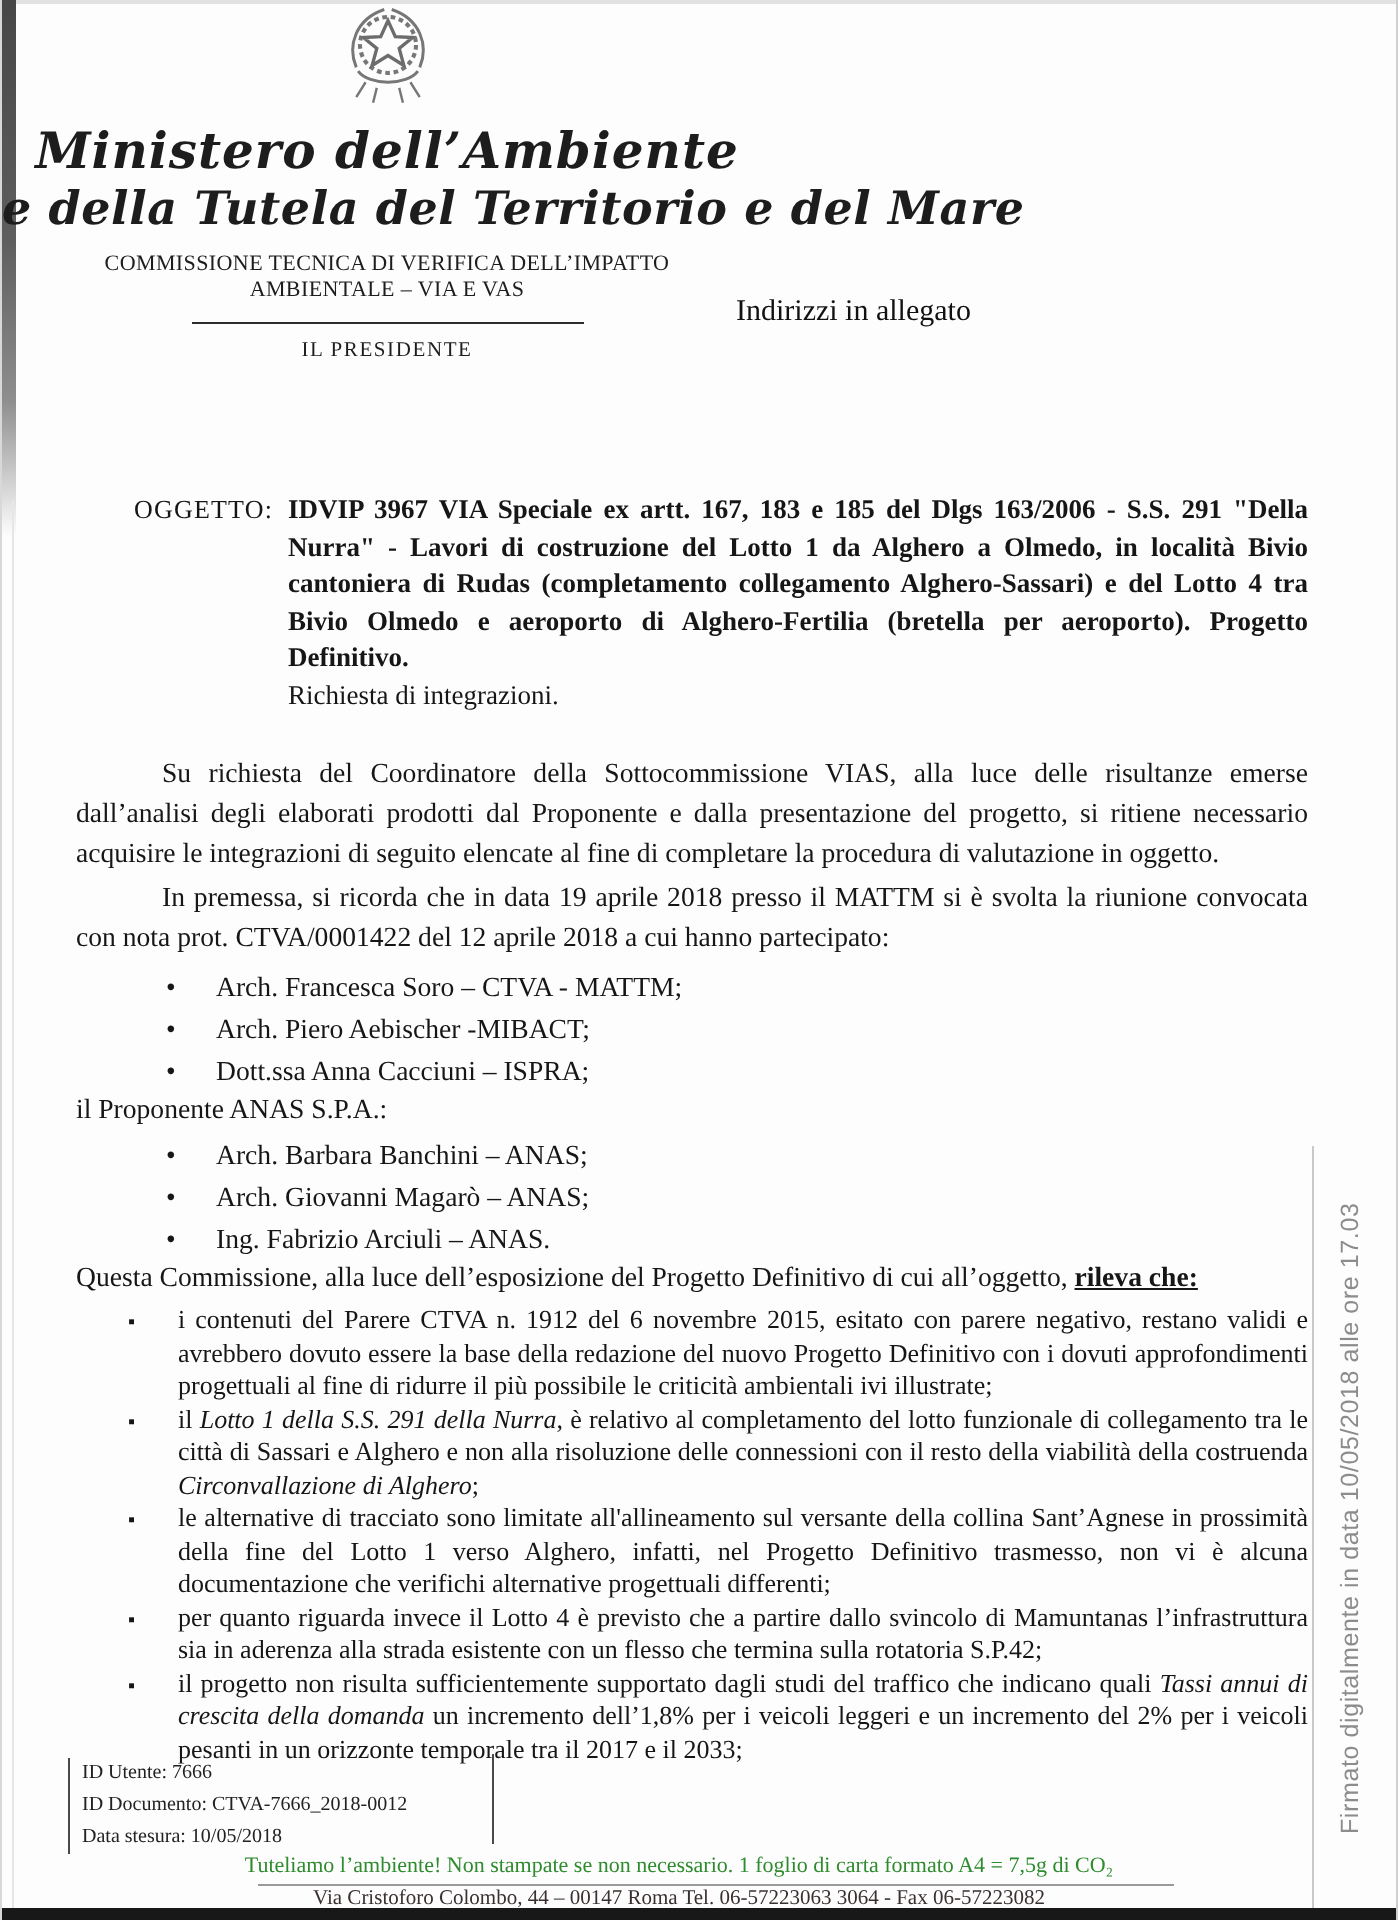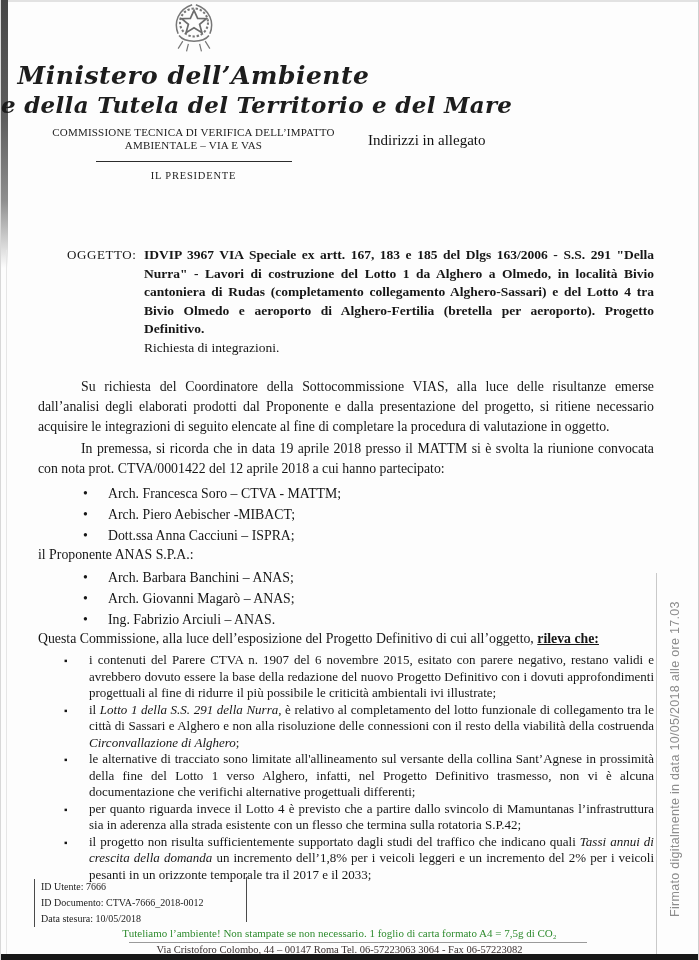--- a/index.html
+++ b/index.html
@@ -17,21 +17,21 @@
   
   .header{position:relative;width:385px;text-align:center;}
   .emblem{display:block;margin:0 auto;}
   .script1{font-family:"DejaVu Serif", serif;font-style:italic;font-weight:bold;
     font-size:25px;line-height:29px;margin-top:3px;letter-spacing:.5px;color:#1d1d1d;}
   .script2{font-family:"DejaVu Serif", serif;font-style:italic;font-weight:bold;
     font-size:23px;line-height:28px;margin-top:1px;letter-spacing:.3px;white-space:nowrap;color:#1d1d1d;}
   .commission{font-size:11px;line-height:13px;margin:7px auto 0;width:310px;letter-spacing:.2px;color:#1d1d1d;}
   .hr-pres{width:196px;border-top:1px solid #2c2c2c;margin:9px auto 0;}
   .president{font-size:10.5px;margin-top:8px;letter-spacing:.8px;color:#1d1d1d;}
-  .attach-note{position:absolute;left:367px;top:132px;font-size:15px;color:#111;}
+  .attach-note{position:absolute;left:367px;top:148px;font-size:15px;color:#111;}
 
   
   .blk{position:absolute;left:37px;right:44px;}
   .subject{top:246px;display:flex;font-size:13.5px;line-height:18.5px;}
   .subject-label{flex:none;width:77px;margin-left:29px;font-size:13px;letter-spacing:.6px;}
   .subject-body{flex:1;font-weight:bold;text-align:justify;}
   .subject-request{font-weight:normal;}
   .para{text-align:justify;font-size:13.8px;line-height:20px;text-indent:43px;}
   .p1{top:377px;}
   .p2{top:439px;}
@@ -141,21 +141,21 @@
         <span class="c"><span>Ing. Fabrizio Arciuli – ANAS.</span></span>
       </li>
     </ul>
 
   <div class="blk findings-intro">
     <span>Questa Commissione, alla luce dell’esposizione del Progetto Definitivo di cui all’oggetto, </span><span class="emph">rileva che:</span>
   </div>
   <ul class="blist sq">
       <li>
         <span class="bullet"></span>
-        <span class="c"><span>i contenuti del Parere CTVA n. 1907 del 6 novembre 2015, esitato con parere negativo, restano validi e avrebbero dovuto essere la base della redazione del nuovo Progetto Definitivo con i dovuti approfondimenti progettuali al fine di ridurre il più possibile le criticità ambientali ivi illustrate;</span></span>
+        <span class="c"><span>i contenuti del Parere CTVA n. 1912 del 6 novembre 2015, esitato con parere negativo, restano validi e avrebbero dovuto essere la base della redazione del nuovo Progetto Definitivo con i dovuti approfondimenti progettuali al fine di ridurre il più possibile le criticità ambientali ivi illustrate;</span></span>
       </li>
       <li>
         <span class="bullet"></span>
         <span class="c"><span>il </span><span class="it">Lotto 1 della S.S. 291 della Nurra</span><span>, è relativo al completamento del lotto funzionale di collegamento tra le città di Sassari e Alghero e non alla risoluzione delle connessioni con il resto della viabilità della costruenda </span><span class="it">Circonvallazione di Alghero</span><span>;</span></span>
       </li>
       <li>
         <span class="bullet"></span>
         <span class="c"><span>le alternative di tracciato sono limitate all'allineamento sul versante della collina Sant’Agnese in prossimità della fine del Lotto 1 verso Alghero, infatti, nel Progetto Definitivo trasmesso, non vi è alcuna documentazione che verifichi alternative progettuali differenti;</span></span>
       </li>
       <li>

